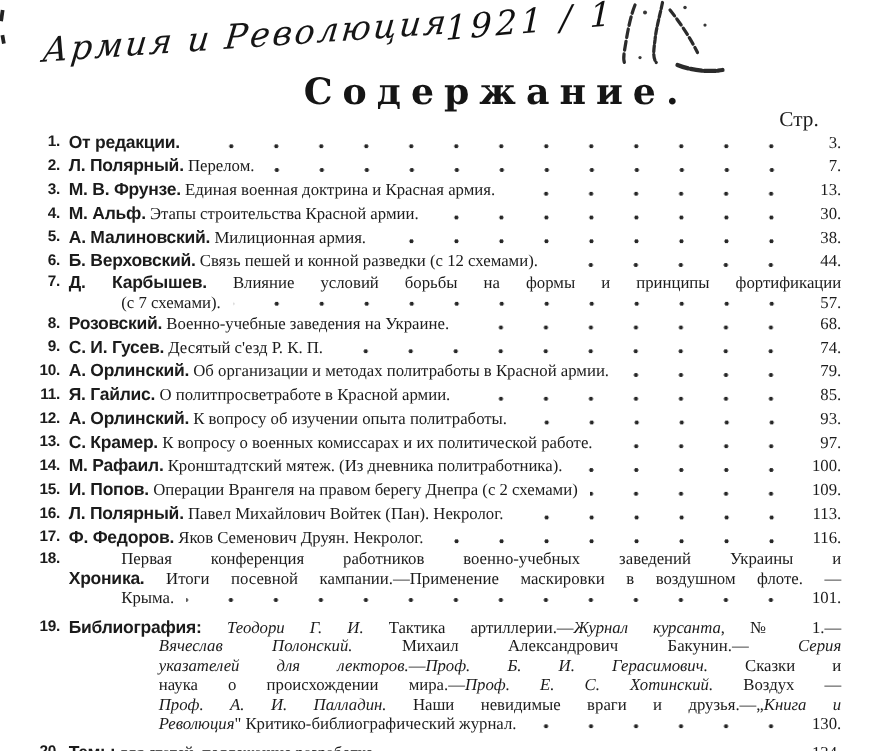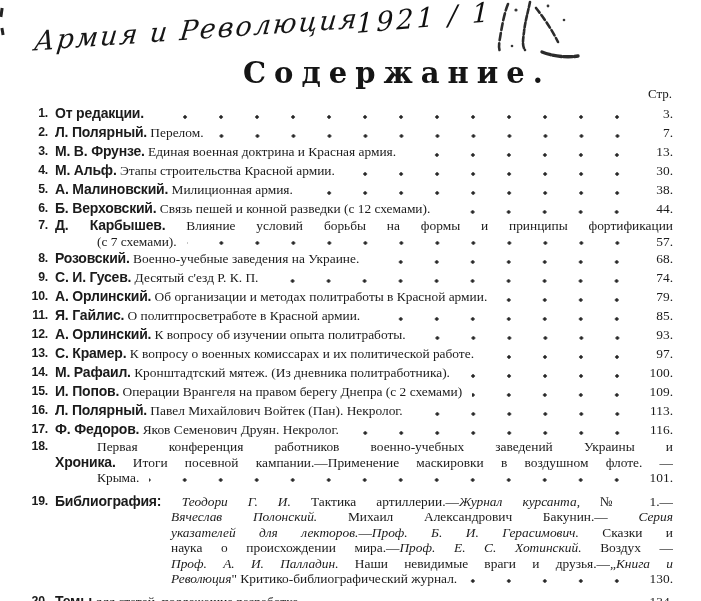--- a/index.html
+++ b/index.html
@@ -25,39 +25,39 @@
   .artifact{position:absolute;background:#222;}
   .art1{left:0;top:8px;width:3px;height:9px;transform:rotate(8deg);}
   .art2{left:1px;top:28px;width:3px;height:7px;transform:rotate(-10deg);}
   
   .title{
     position:absolute;top:56px;left:243px;
     font-family:"DejaVu Serif",serif;font-weight:700;
     font-size:29px;letter-spacing:8px;white-space:nowrap;color:#151515;
   }
   .page-col-header{
-    position:absolute;top:86px;right:29px;
-    font-size:13px;color:#1b1b1b;
+    position:absolute;top:86px;right:46px;
+    font-size:17px;color:#1b1b1b;
   }
   
   .toc{position:absolute;top:104px;left:22px;right:28px;}
   .toc-entry{display:flex;align-items:flex-start;}
   .toc-entry:nth-child(19){margin-top:8px;}
   .toc-entry:nth-child(20){margin-top:5px;}
   .num{
     flex:none;width:26px;margin-right:7px;text-align:right;
     font-family:"Liberation Sans",sans-serif;font-weight:700;
     font-size:12.3px;line-height:18px;letter-spacing:-0.2px;
   }
   .multi .num{line-height:15.5px;}
   .content{flex:1;min-width:0;}
   .line{display:flex;align-items:baseline;line-height:18px;font-size:13.4px;}
   .multi .line{line-height:15.5px;}
   .ind1{margin-left:42px;}
-  .ind2{margin-left:116px;}
+  .ind2{margin-left:72px;}
   .just .txt{flex:1;text-align:justify;text-align-last:justify;}
   .txt{white-space:pre-wrap;}
   .part-bold{
     font-family:"Liberation Sans",sans-serif;font-weight:700;
     font-size:14px;letter-spacing:-0.2px;
   }
   .part-regular{font-family:"Liberation Serif",serif;}
   .part-italic{font-family:Liberation Serif, serif;font-style:italic;}
   .leader{
     flex:1;min-width:18px;height:6px;align-self:flex-end;

